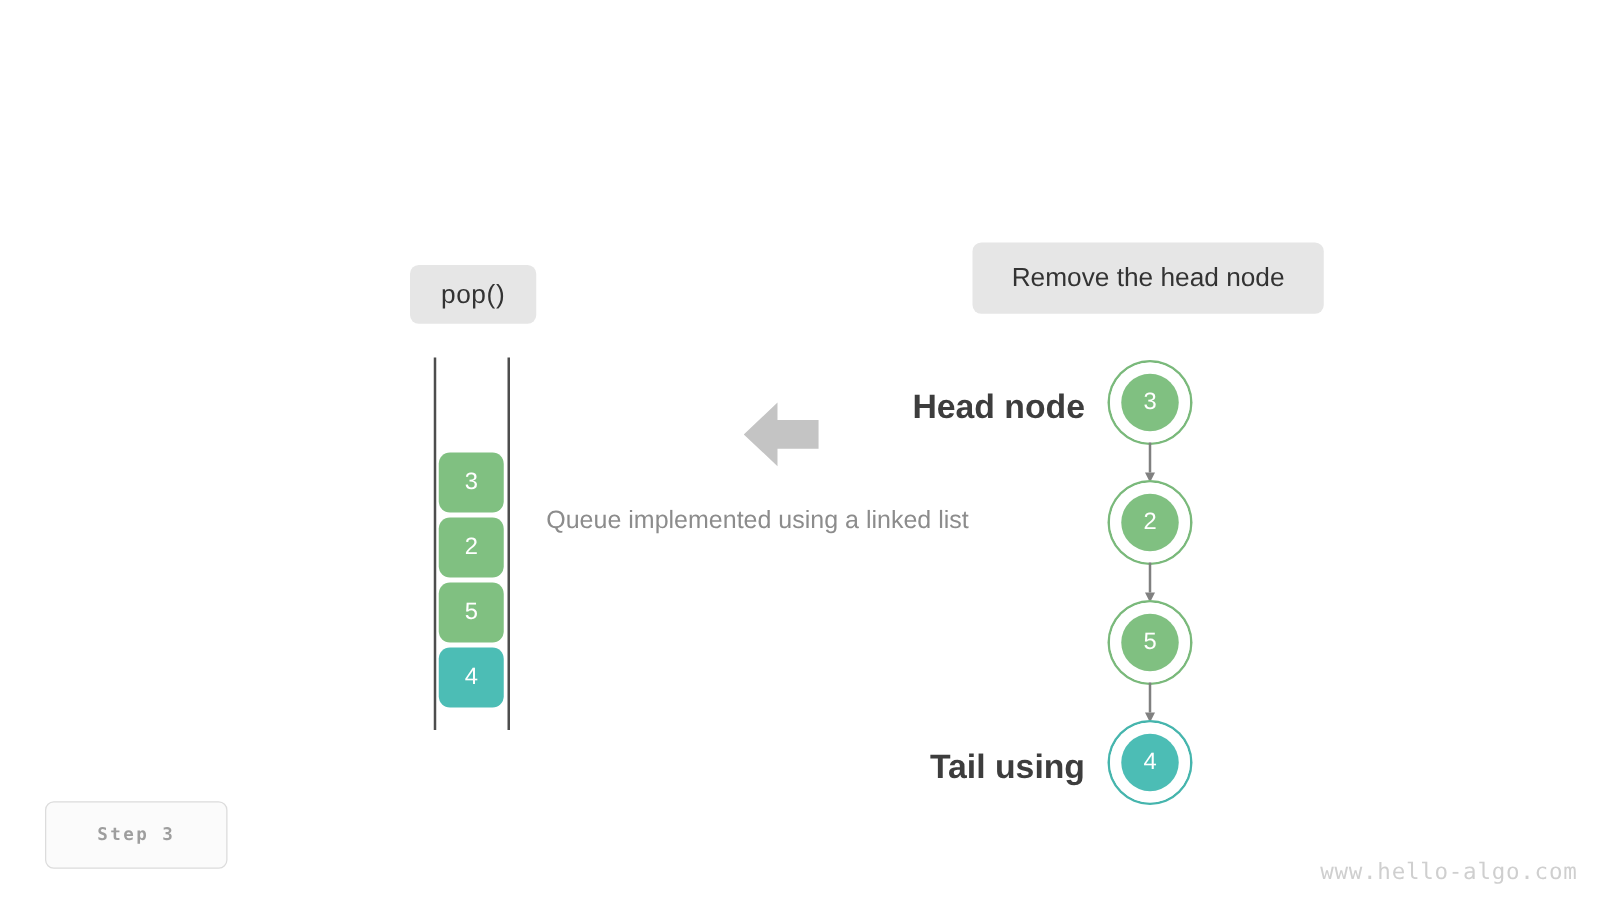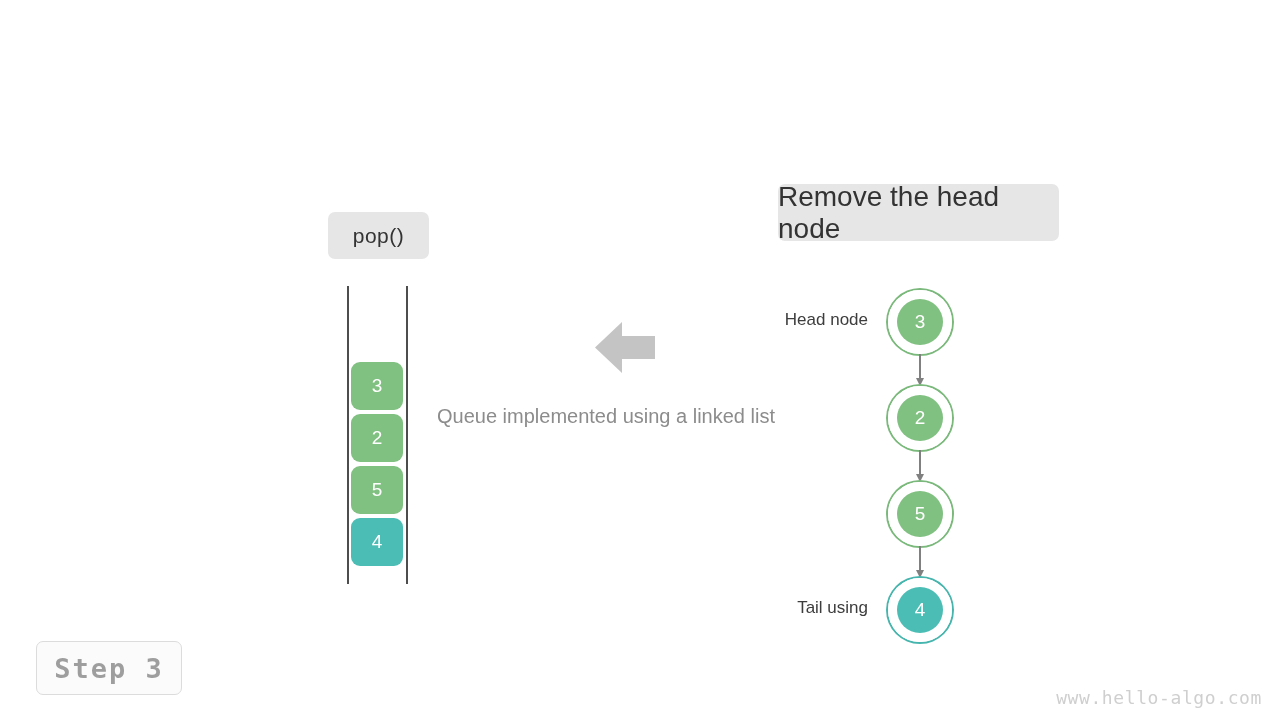--- a/index.html
+++ b/index.html
@@ -32,41 +32,41 @@
     top: 212px;
     width: 101px;
     height: 47px;
     font-family: Liberation Sans, sans-serif;
     font-size: 21px;
     letter-spacing: 0.5px;
   }
 
   #action-label {
     left: 778px;
-    top: 184px;
+    top: 194px;
     width: 281px;
     height: 57px;
-    font-size: 28px;
+    font-size: 21px;
   }
 
   
   #step-badge {
     position: absolute;
     left: 36px;
     top: 641px;
     width: 144px;
     height: 52px;
     border: 1px solid #dcdcdc;
     border-radius: 7px;
     background: #fbfbfb;
     display: flex;
     align-items: center;
     justify-content: center;
     font-family: "DejaVu Sans Mono", "Liberation Mono", monospace;
-    font-size: 27px;
+    font-size: 14px;
     font-weight: bold;
     color: #9e9e9e;
     letter-spacing: 2px;
   }
 
   
   #watermark {
     position: absolute;
     right: 18px;
     bottom: 12px;
@@ -183,22 +183,22 @@
     width: 0;
     height: 0;
     border-left: 4px solid transparent;
     border-right: 4px solid transparent;
     border-top: 8px solid #808080;
   }
 
   .ll-side-label {
     position: absolute;
     text-align: right;
-    font-size: 17px;
-    font-weight: normal;
+    font-size: 27px;
+    font-weight: bold;
     color: #3d3d3d;
     white-space: nowrap;
   }
   #head-label { right: 0; top: 0; }
   #tail-label { right: 0; top: 0; }
 </style>
 </head>
 <body>
 
 <div class="tag" id="op-label">pop()</div>

